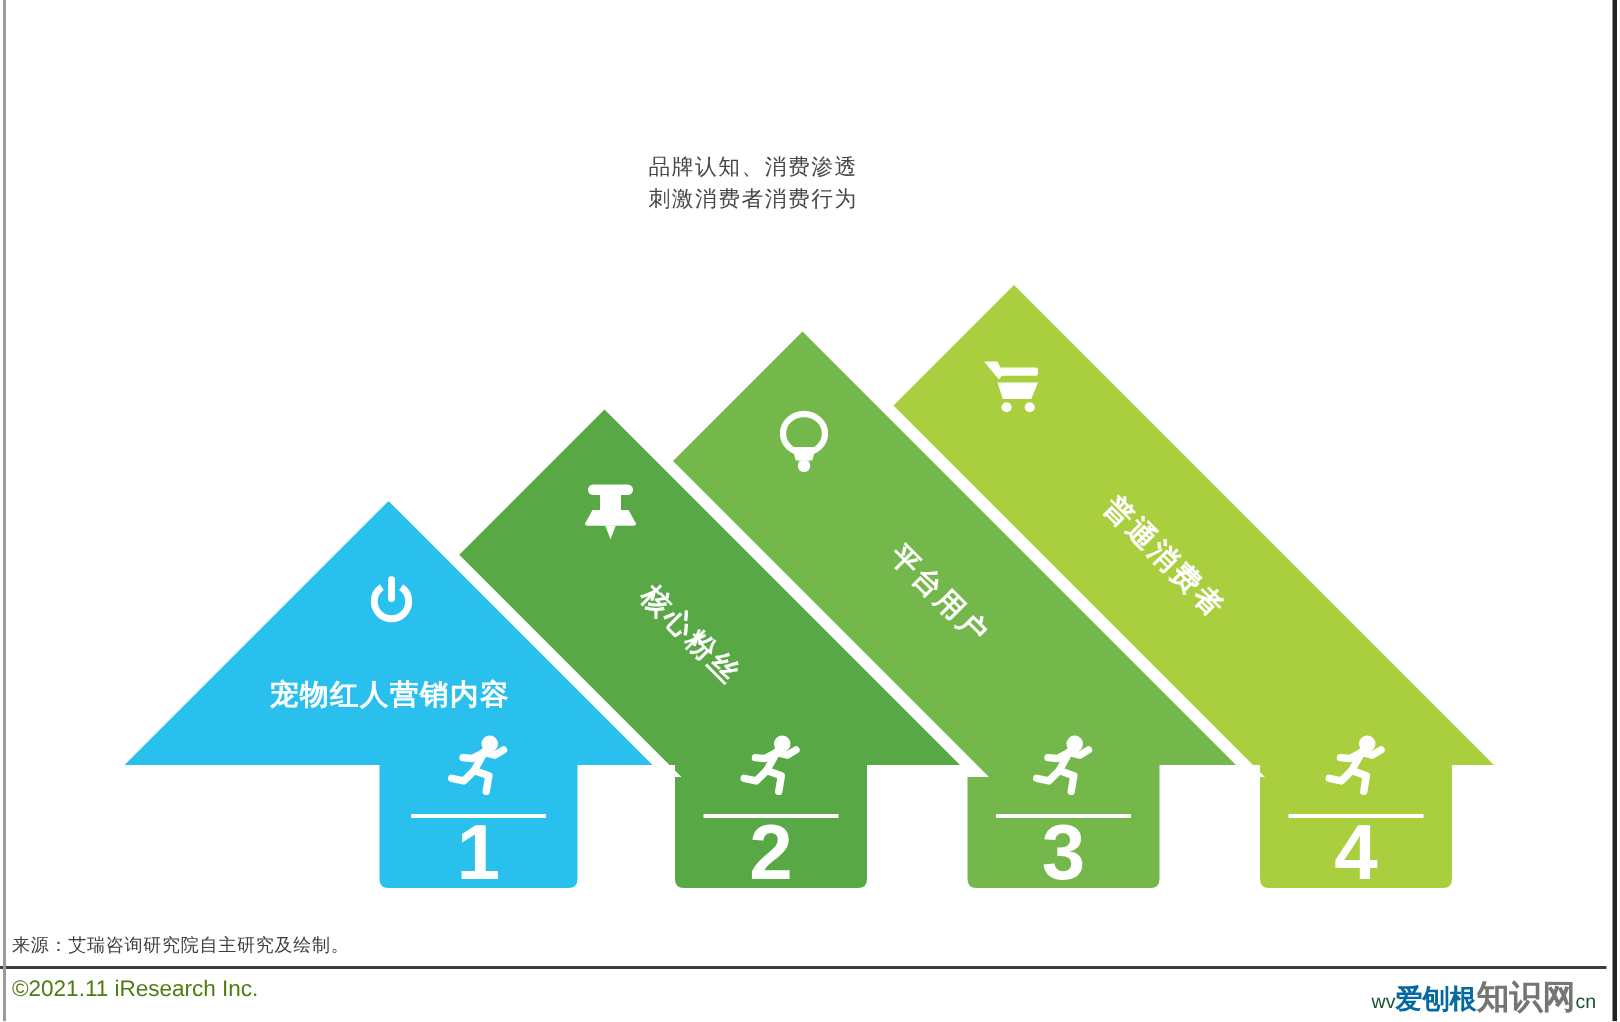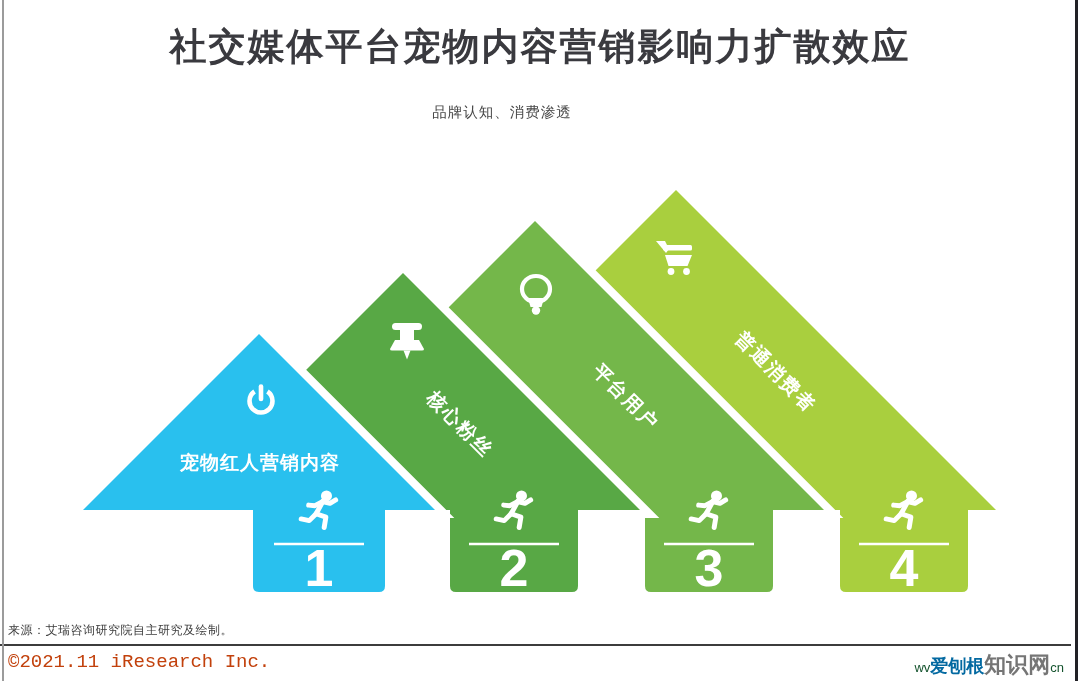--- a/index.html
+++ b/index.html
@@ -17,34 +17,34 @@
     position:absolute;left:0;top:102px;width:1004px;text-align:center;
     font-size:14.5px;line-height:21px;color:#474747;letter-spacing:1px;
   }
   svg{position:absolute;left:0;top:0;}
   svg text{font-family:"Liberation Sans","DejaVu Sans",sans-serif;}
   .band-label{font-size:19px;font-weight:700;fill:#ffffff;letter-spacing:2px;}
   .flat-label{font-size:19px;font-weight:700;fill:#ffffff;letter-spacing:1px;}
   .step-number{font-size:52px;font-weight:700;fill:#ffffff;}
   .src{position:absolute;left:8px;top:622px;font-size:12px;color:#3d3d3d;letter-spacing:0.5px;}
   .divider{position:absolute;left:0;top:644px;width:1071px;height:2px;background:#3c3c3c;}
-  .copyright{position:absolute;left:8px;top:651px;font-size:19px;color:#c2410c;font-family:Liberation Mono, monospace;}
+  .copyright{position:absolute;left:8px;top:651px;font-size:15px;color:#4d7c0f;}
   .watermark{position:absolute;right:16px;top:650px;white-space:nowrap;}
   .wm-small{font-size:13px;color:#14532d;}
   .wm-orange{font-size:18px;color:#0369a1;font-weight:600;}
   .wm-dark{font-size:22px;color:#757575;font-weight:700;}
 </style>
 </head>
 <body>
 
 <div id="stage">
 
-  <div class="title">社交媒体平台宠物内容营销影响力扩散效应</div>
   <div class="subtitle">
     <div>品牌认知、消费渗透</div>
+    <div>刺激消费者消费行为</div>
   </div>
 
   <svg width="1080" height="620" viewBox="0 0 1080 620">
 
     <g>
       <path d="M676,190 L996,510 L968,510 L968,586 Q968,592 962,592 L846,592 Q840,592 840,586 L840,510 L356,510 Z" fill="#ffffff" stroke="#ffffff" stroke-width="16" stroke-linejoin="miter"></path>
       <path d="M676,190 L996,510 L968,510 L968,586 Q968,592 962,592 L846,592 Q840,592 840,586 L840,510 L356,510 Z" fill="#a9cf3e"></path>
 
       <g fill="#ffffff">
         <path d="M656,241 L665,241 L669,249 L666,253 Z"></path>

